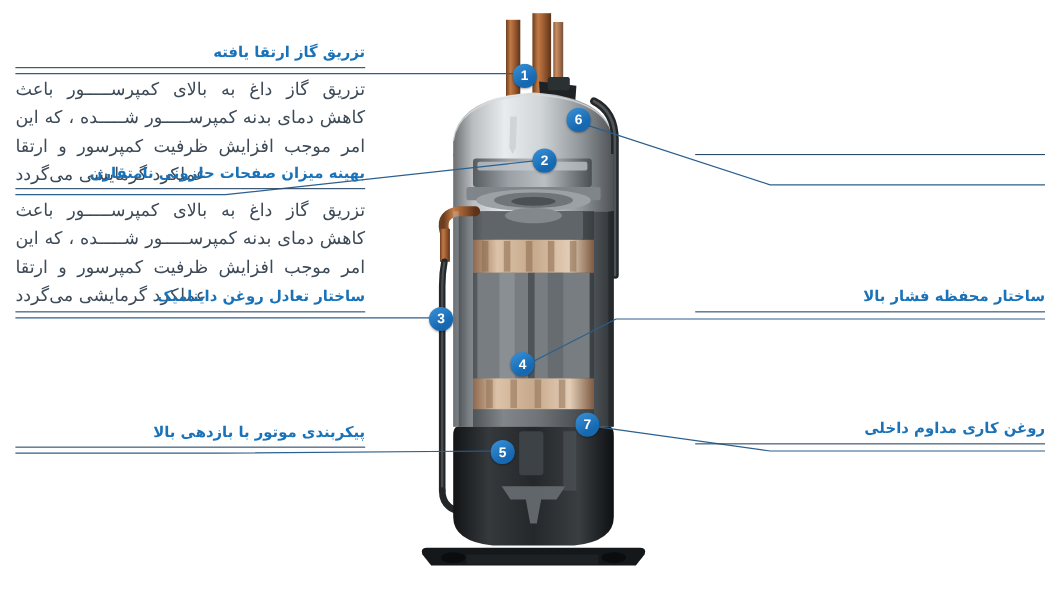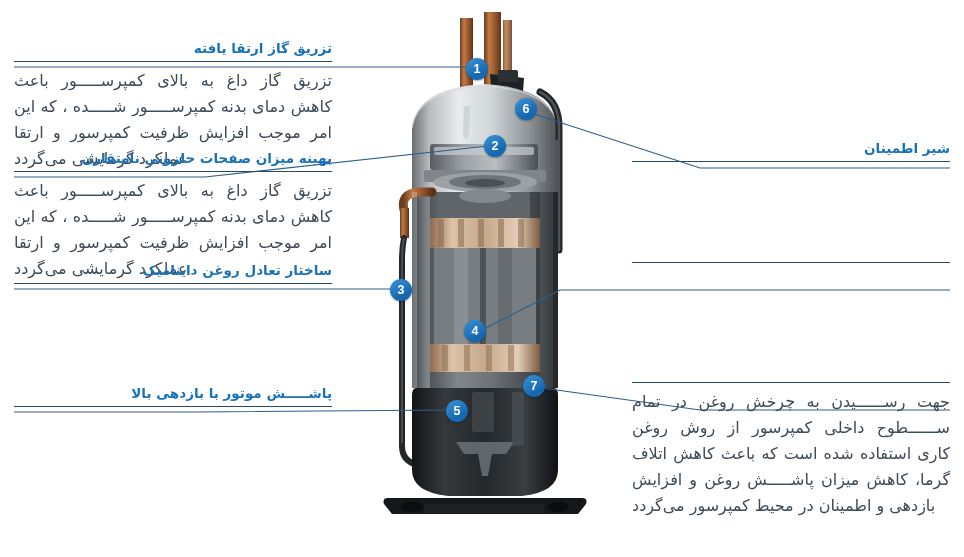--- a/index.html
+++ b/index.html
@@ -241,36 +241,36 @@
     <div class="rule"></div>
     <div class="body">تزریق گاز داغ به بالای کمپرســـــور باعث کاهش دمای بدنه کمپرســـــور شـــــده ، که این امر موجب افزایش ظرفیت کمپرسور و ارتقا عملکرد گرمایشی می‌گردد</div>
   </div>
 
   <div class="callout left c3">
     <div class="head">ساختار تعادل روغن داینامیک</div>
     <div class="rule"></div>
   </div>
 
   <div class="callout left c4">
-    <div class="head">پاشـــــش موتور با بازدهی بالا</div>
+    <div class="head">پیکربندی موتور با بازدهی بالا</div>
     <div class="rule"></div>
   </div>
 
   <div class="callout right r1">
-    <div class="head">شیر اطمینان</div>
     <div class="rule"></div>
   </div>
 
   <div class="callout right r2">
+    <div class="head">ساختار محفظه فشار بالا</div>
     <div class="rule"></div>
   </div>
 
   <div class="callout right r3">
-    <div class="rule"></div>
-    <div class="body">جهت رســــــیدن به چرخش روغن در تمام ســــــطوح داخلی کمپرسور از روش روغن کاری استفاده شده است که باعث کاهش اتلاف گرما،  کاهش میزان پاشـــــش روغن و افزایش بازدهی و اطمینان در محیط کمپرسور می‌گردد</div>
+    <div class="head">روغن کاری مداوم داخلی</div>
+    <div class="rule"></div>
   </div>
 
   <div class="badge" id="b0" style="left: 466px; top: 58px;">1</div>
   <div class="badge" id="b1" style="left: 515px; top: 98px;">6</div>
   <div class="badge" id="b2" style="left: 484px; top: 135px;">2</div>
   <div class="badge" id="b3" style="left: 390px; top: 279px;">3</div>
   <div class="badge" id="b4" style="left: 464px; top: 320px;">4</div>
   <div class="badge" id="b5" style="left: 523px; top: 375px;">7</div>
   <div class="badge" id="b6" style="left: 446px; top: 400px;">5</div>
 

